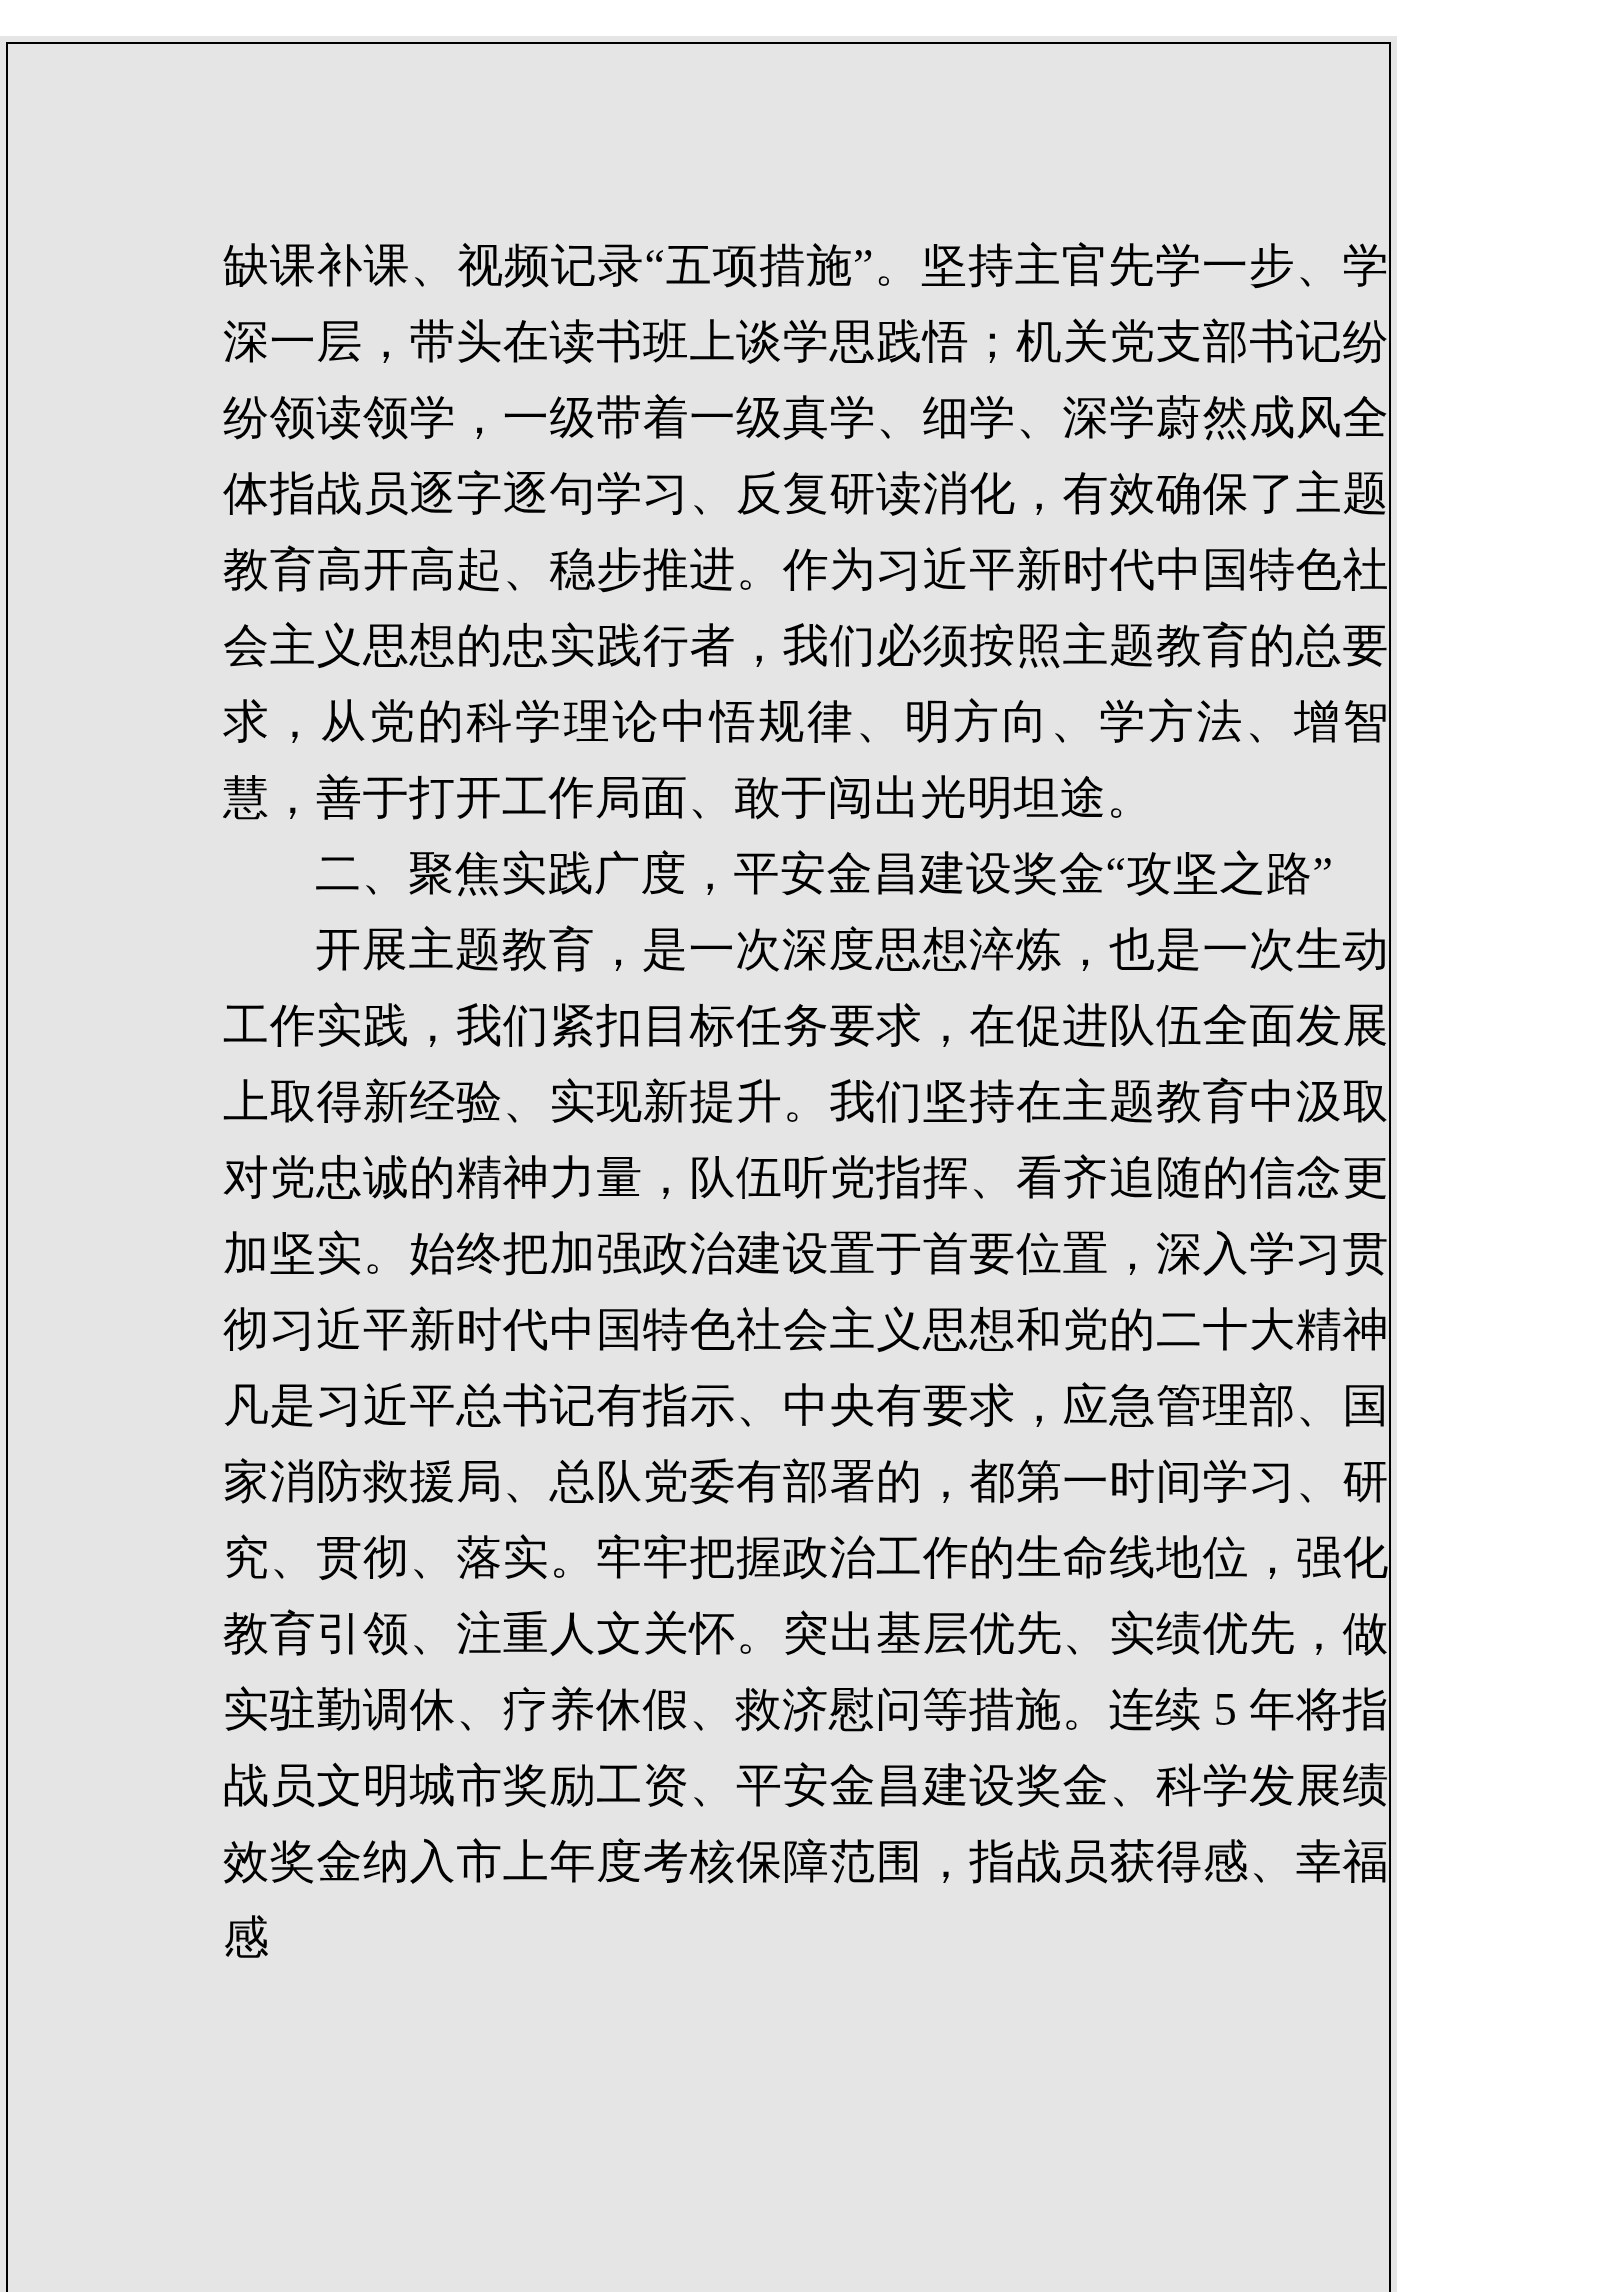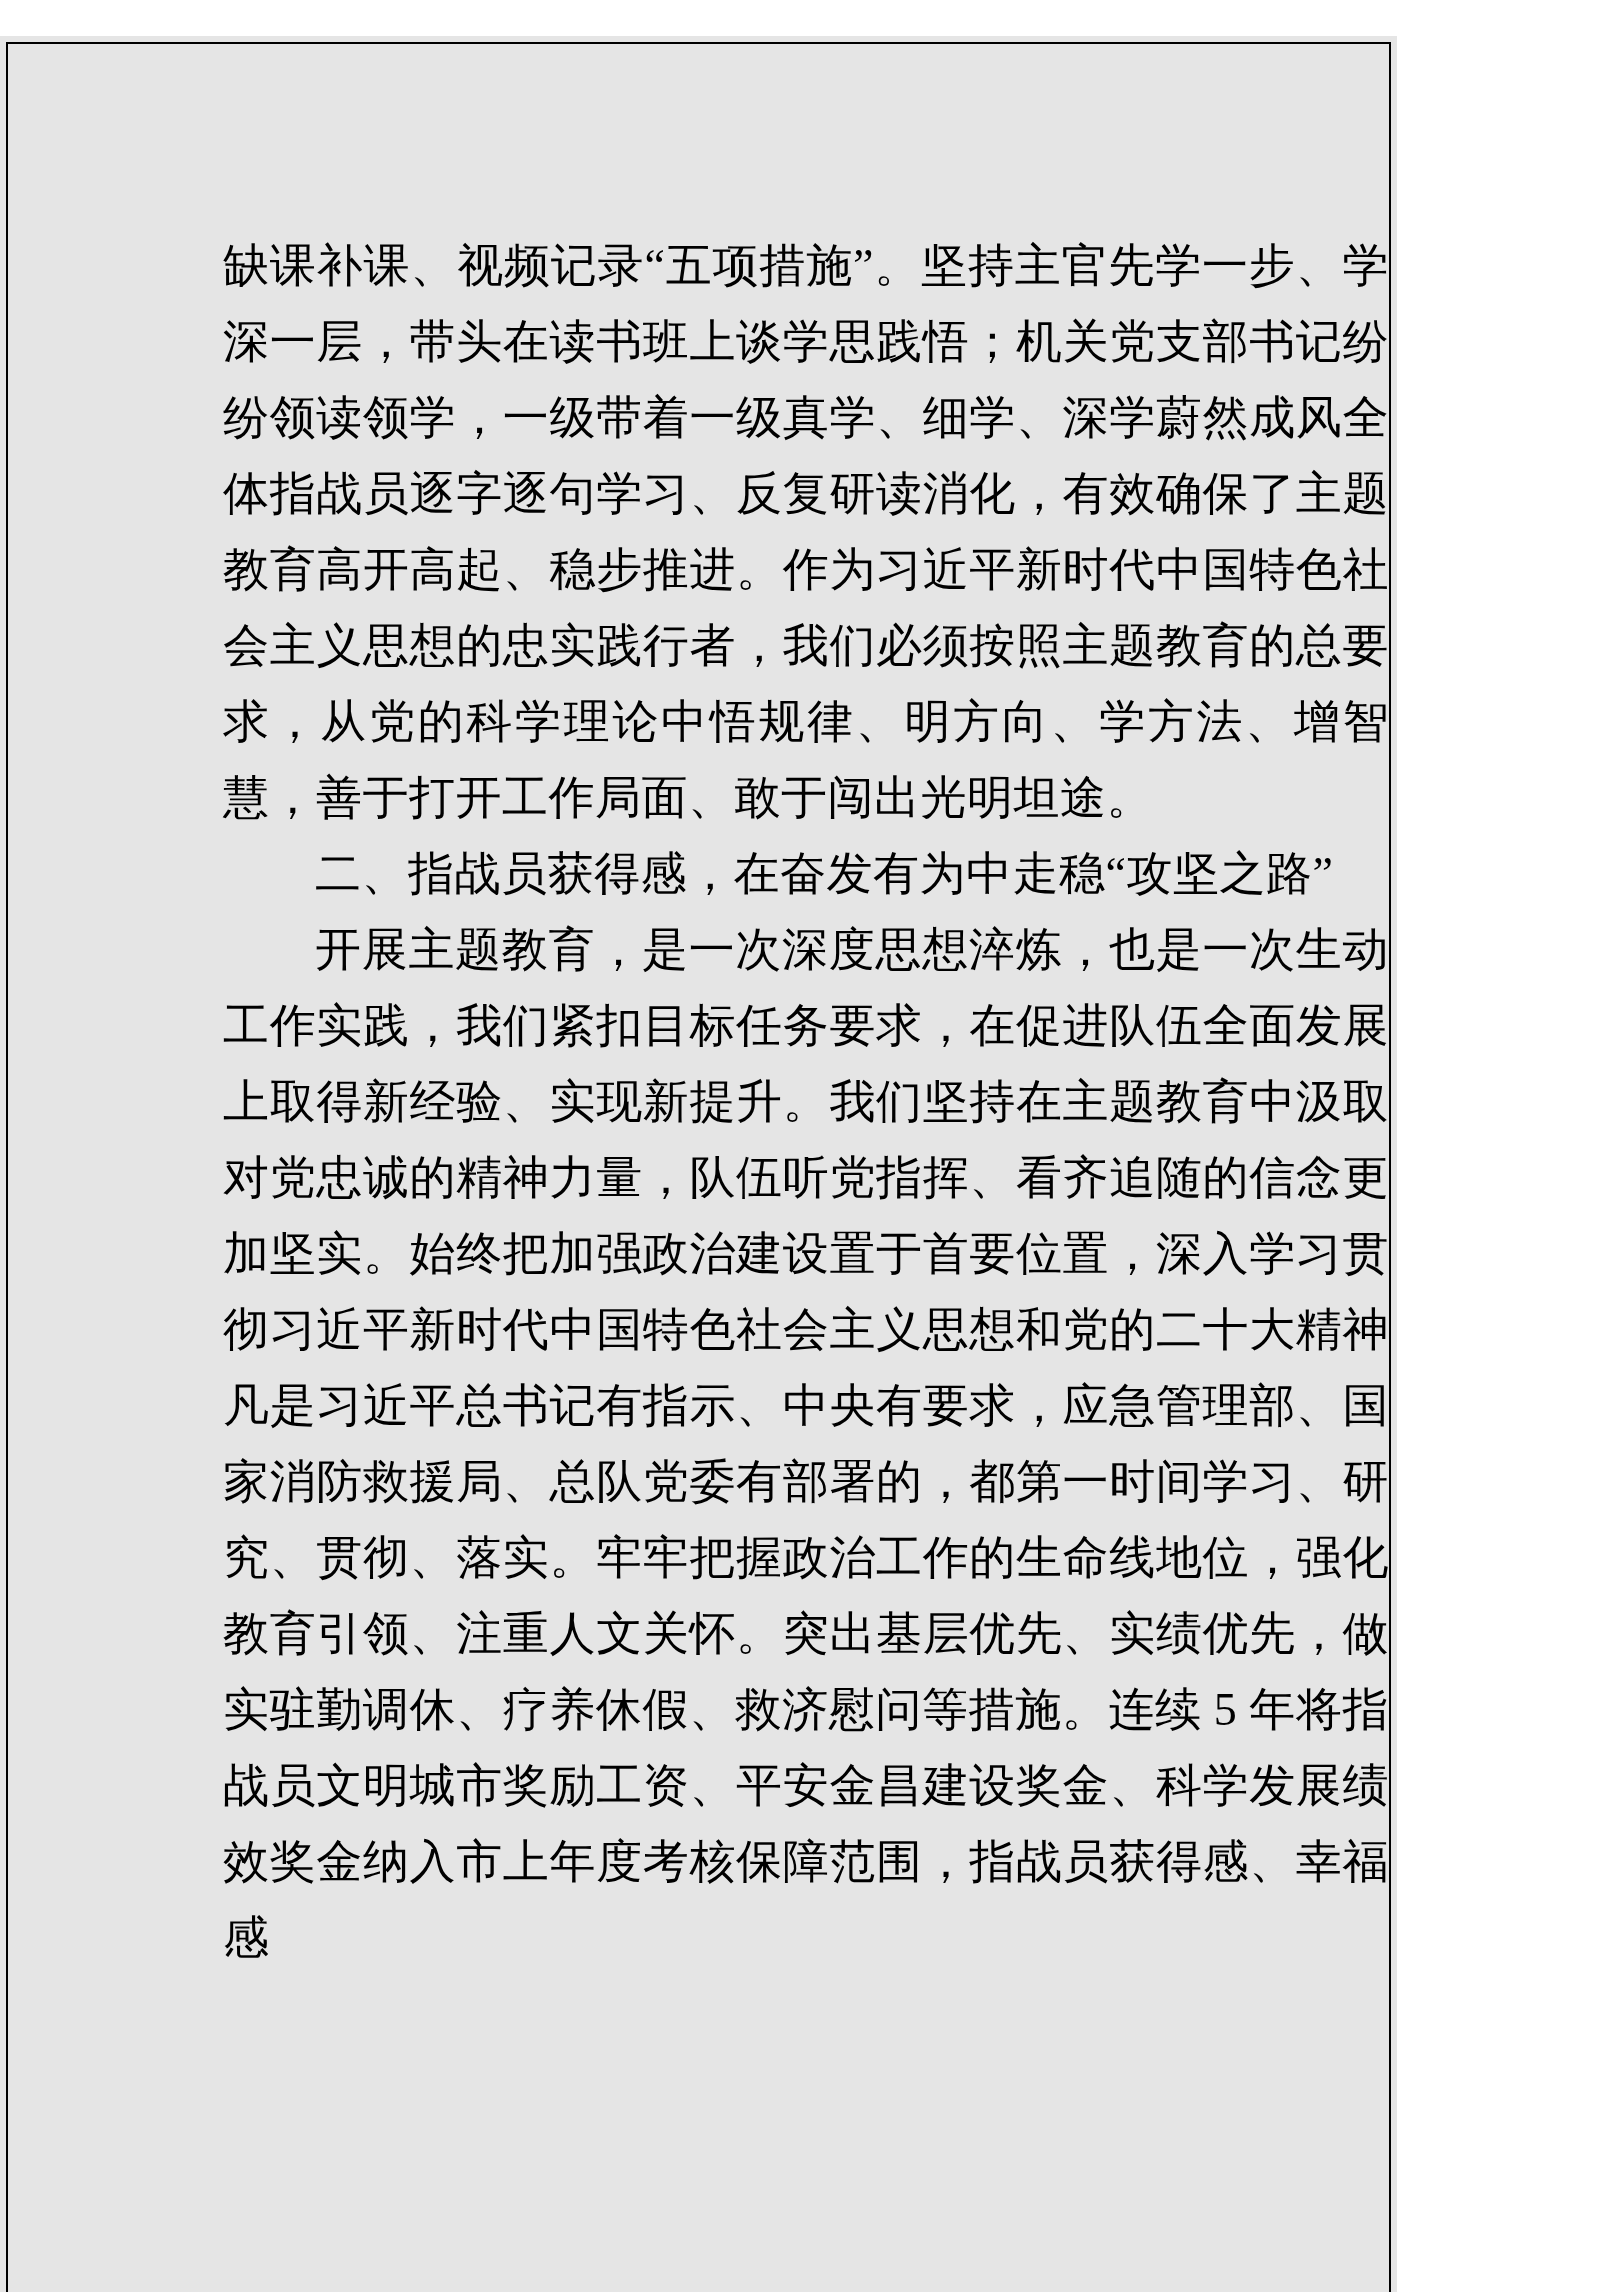--- a/index.html
+++ b/index.html
@@ -50,17 +50,17 @@
     text-indent: 92px;
   }
 </style>
 </head>
 <body>
 
 <div class="page">
   <div class="page-border"></div>
   <div class="content">
     <p class="para">缺课补课、视频记录“五项措施”。坚持主官先学一步、学深一层，带头在读书班上谈学思践悟；机关党支部书记纷纷领读领学，一级带着一级真学、细学、深学蔚然成风全体指战员逐字逐句学习、反复研读消化，有效确保了主题教育高开高起、稳步推进。作为习近平新时代中国特色社会主义思想的忠实践行者，我们必须按照主题教育的总要求，从党的科学理论中悟规律、明方向、学方法、增智慧，善于打开工作局面、敢于闯出光明坦途。</p>
-    <p class="para indent">二、指战员获得感，在奋发有为中走稳“攻坚之路”</p>
+    <p class="para indent">二、聚焦实践广度，平安金昌建设奖金“攻坚之路”</p>
     <p class="para indent">开展主题教育，是一次深度思想淬炼，也是一次生动工作实践，我们紧扣目标任务要求，在促进队伍全面发展上取得新经验、实现新提升。我们坚持在主题教育中汲取对党忠诚的精神力量，队伍听党指挥、看齐追随的信念更加坚实。始终把加强政治建设置于首要位置，深入学习贯彻习近平新时代中国特色社会主义思想和党的二十大精神凡是习近平总书记有指示、中央有要求，应急管理部、国家消防救援局、总队党委有部署的，都第一时间学习、研究、贯彻、落实。牢牢把握政治工作的生命线地位，强化教育引领、注重人文关怀。突出基层优先、实绩优先，做实驻勤调休、疗养休假、救济慰问等措施。连续 5 年将指战员文明城市奖励工资、平安金昌建设奖金、科学发展绩效奖金纳入市上年度考核保障范围，指战员获得感、幸福感</p>
   </div>
 </div>
 
 
 </body></html>

